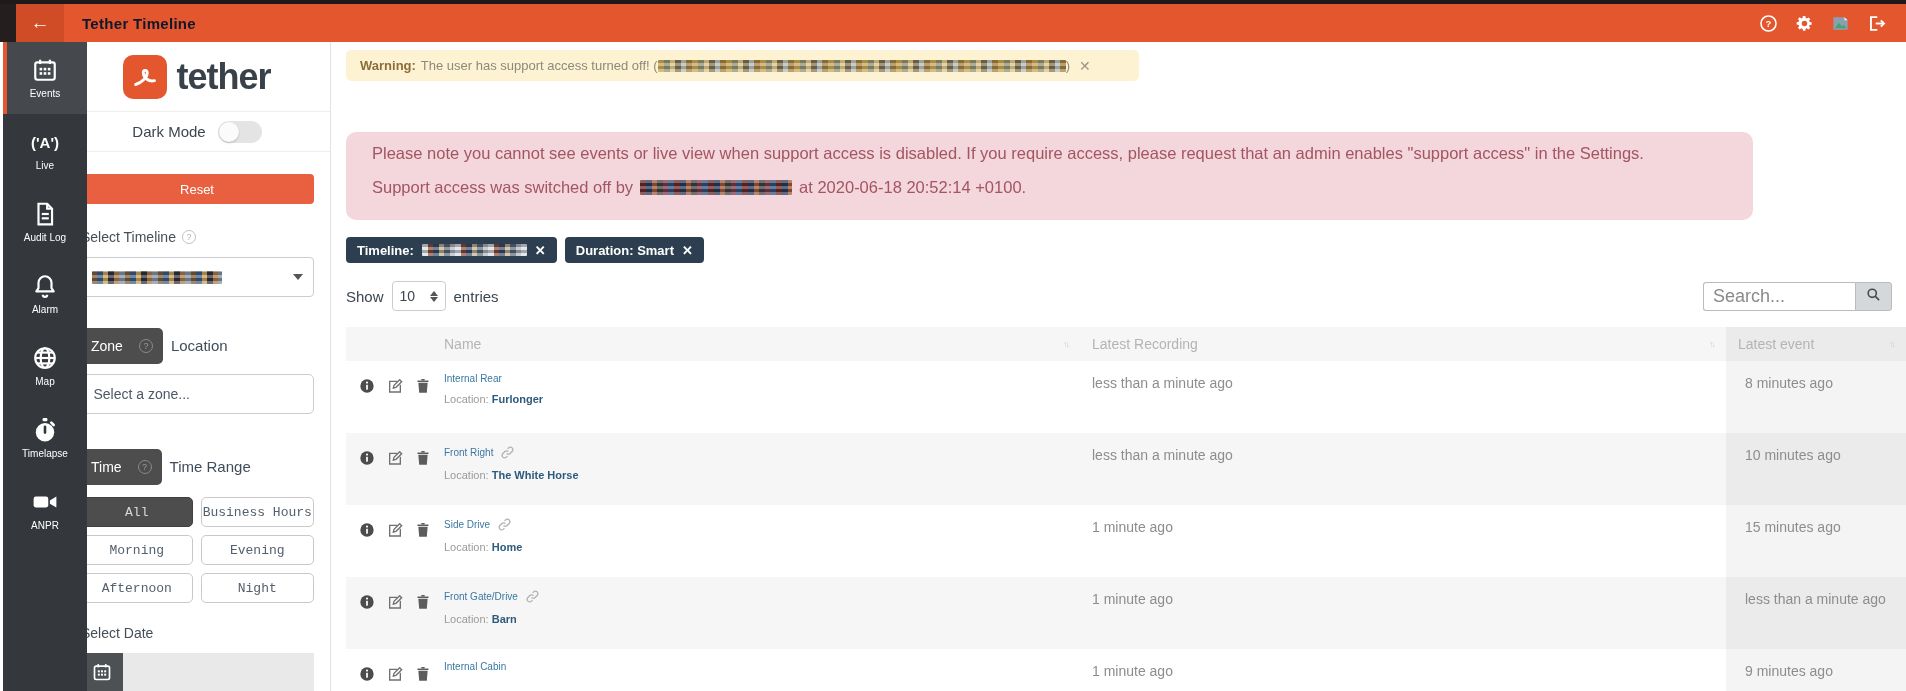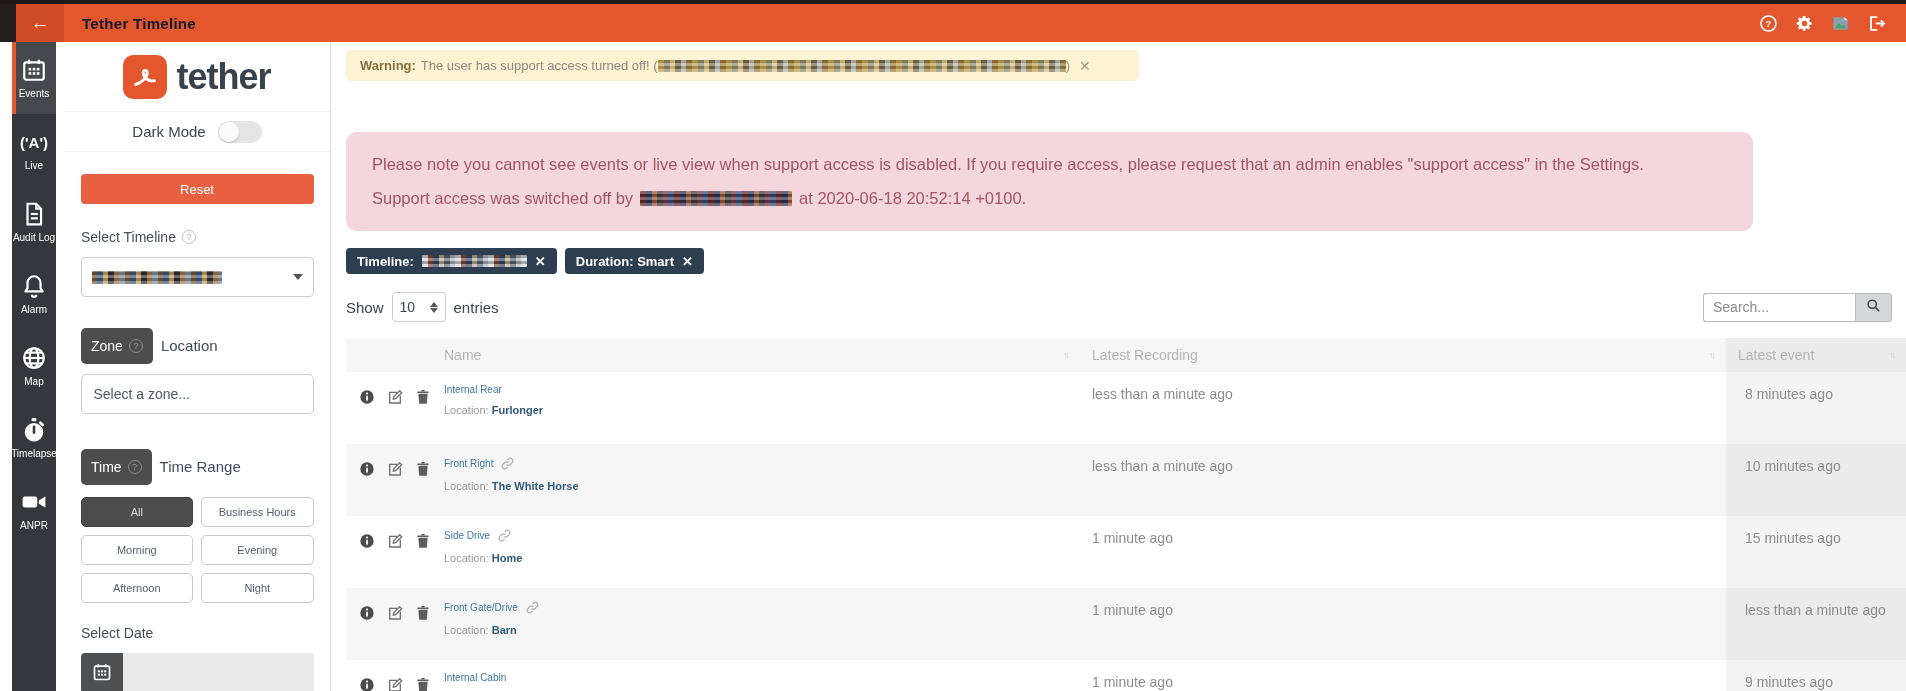--- a/index.html
+++ b/index.html
@@ -9,21 +9,21 @@
   .topstrip { position:absolute; top:0; left:0; right:0; height:4px; background:#1d1a19; }
   .topbar { position:absolute; top:4px; left:0; right:0; height:38px; background:#e4572e; display:flex; align-items:center; z-index:30; }
   .tb-corner { width:16px; height:38px; background:#241f1e; }
   .tb-back { width:48px; height:38px; background:#cf4c26; color:#fff; font-size:19px; display:flex; align-items:center; justify-content:center; cursor:pointer; }
   .tb-title { color:#0f172a; font-weight:bold; font-size:15px; margin-left:18px; letter-spacing:.3px; }
   .tb-icons { margin-left:auto; margin-right:20px; display:flex; align-items:center; gap:17px; }
   .tb-icons .tbi { width:19px; height:19px; display:inline-flex; cursor:pointer; }
   .tb-icons svg { width:100%; height:100%; }
 
   
-  .sidebar { position:absolute; top:42px; left:12px; bottom:0; width:44px; background:#34383c; z-index:20; }
+  .sidebar { position:absolute; top:42px; left:3px; bottom:0; width:84px; background:#34383c; z-index:20; }
   .sb-item { height:72px; display:flex; flex-direction:column; align-items:center; justify-content:center; cursor:pointer; border-left:4px solid transparent; padding-right:4px; }
   .sb-item.active { background:#45494d; border-left-color:#e4572e; }
   .sb-icon { width:26px; height:26px; display:inline-flex; align-items:center; justify-content:center; }
   .sb-icon svg { width:100%; height:100%; }
   .live-glyph { color:#fff; font-weight:bold; font-size:15px; white-space:nowrap; }
   .sb-label { color:#fff; font-size:10px; margin-top:5px; white-space:nowrap; }
 
   
   .leftpanel { position:absolute; top:42px; left:64px; bottom:0; width:267px; background:#fff; border-right:1px solid #e2e2e2; z-index:10; }
   .lp-logo { height:70px; display:flex; align-items:center; justify-content:center; gap:9px; border-bottom:1px solid #eee; }
@@ -33,39 +33,39 @@
   .lp-darkmode { height:40px; display:flex; align-items:center; justify-content:center; gap:12px; border-bottom:1px solid #eee; }
   .dm-label { font-size:15px; color:#3c4650; }
   .toggle { width:44px; height:22px; background:#e4e4e4; border-radius:11px; position:relative; cursor:pointer; }
   .toggle .knob { position:absolute; left:1px; top:1px; width:20px; height:20px; background:#fbfbfb; border-radius:50%; box-shadow:0 1px 2px rgba(0,0,0,.2); }
   .btn-reset { display:block; width:233px; margin:22px auto 0; height:30px; background:#e8603f; color:#fff; border:none; border-radius:4px; font-size:13px; font-family:inherit; cursor:pointer; }
   .lp-label { font-size:14px; color:#454e57; margin:25px 0 0 17px; display:flex; align-items:center; gap:6px; }
   .qmark { width:14px; height:14px; border:1px solid #c2c2c2; border-radius:50%; color:#b5b5b5; font-size:9px; display:inline-flex; align-items:center; justify-content:center; }
   .lp-select { width:233px; margin:12px auto 0; height:40px; border:1px solid #ccc; border-radius:4px; display:flex; align-items:center; padding:0 10px; cursor:pointer; position:relative; background:#fff; }
   .caret { margin-left:auto; width:0; height:0; border-left:5px solid transparent; border-right:5px solid transparent; border-top:6px solid #555; }
   .lp-tabs { margin:30px 0 0 17px; display:flex; align-items:flex-end; }
-  .tab-active { background:#4d4d4d; color:#fff; font-size:14px; padding:10px 10px; border-radius:5px; display:flex; align-items:center; gap:6px; cursor:pointer; }
+  .tab-active { background:#4d4d4d; color:#fff; font-size:14px; padding:10px 10px; border-radius:5px; display:flex; align-items:center; gap:16px; cursor:pointer; }
   .tab-active .qmark { border-color:#8a8a8a; color:#9a9a9a; }
   .tab-plain { color:#3f4d5a; font-size:15px; padding:10px 8px; cursor:pointer; }
   .lp-input { width:233px; margin:10px auto 0; height:40px; border:1px solid #ccc; border-radius:5px; display:block; padding:0 12px; font-size:14px; color:#4c5866; font-family:inherit; background:#fff; }
   .lp-input::placeholder { color:#4c5866; opacity:1; }
   .time-grid { width:233px; margin:12px auto 0; display:grid; grid-template-columns:1fr 1fr; gap:8px; }
-  .time-btn { height:30px; border:1px solid #c9c9c9; background:#fff; border-radius:5px; font-size:11px; color:#53606d; font-family:Liberation Sans, sans-serif; cursor:pointer; }
+  .time-btn { height:30px; border:1px solid #c9c9c9; background:#fff; border-radius:5px; font-size:13px; color:#53606d; font-family:Liberation Mono, monospace; cursor:pointer; }
   .time-btn.active { background:#4d4d4d; border-color:#404040; color:#d8d8d8; }
   .date-row { width:233px; margin:12px auto 0; display:flex; }
   .date-btn { width:42px; height:40px; background:#4d5154; border:none; border-radius:4px 0 0 4px; display:flex; align-items:center; justify-content:center; cursor:pointer; }
   .date-btn svg { width:20px; height:20px; }
   .date-input { flex:1; height:40px; background:#e9e9e9; border:none; }
 
   
   .main { position:absolute; top:42px; left:332px; right:0; bottom:0; background:#fff; overflow:hidden; }
   .warnbox { margin:8px 0 0 14px; width:793px; height:31px; background:#fdf3d3; border-radius:5px; display:flex; align-items:center; padding:0 14px; font-size:13px; color:#8d897c; white-space:nowrap; }
   .warnbox b { color:#8a6d3b; margin-right:5px; }
   .warn-close { margin-left:9px; color:#9b9788; font-size:14px; cursor:pointer; }
-  .notice { margin:51px 0 0 14px; width:1407px; background:#f4d7dc; border-radius:10px; padding:23px 26px 23px; color:#a35562; font-size:16.5px; }
+  .notice { margin:51px 0 0 14px; width:1407px; background:#f4d7dc; border-radius:10px; padding:12px 26px 23px; color:#a35562; font-size:16.5px; }
   .notice .l2 { margin-top:15px; display:flex; align-items:center; gap:7px; white-space:nowrap; }
 
   .redacted { display:inline-block; height:12px; border-radius:1px; vertical-align:middle;
     background-image:
       repeating-linear-gradient(0deg, rgba(255,255,255,.28) 0 3px, rgba(0,0,0,.18) 3px 6px),
       repeating-linear-gradient(90deg, #7a5a3a 0 5px, #3c5a80 5px 11px, #c8a05a 11px 16px, #30303c 16px 22px, #a87848 22px 27px, #8090a0 27px 33px); }
   .red-warn { width:408px; height:12px;
     background-image:
       repeating-linear-gradient(0deg, rgba(255,255,255,.3) 0 3px, rgba(0,0,0,.12) 3px 6px),
       repeating-linear-gradient(90deg, #c0a050 0 6px, #8a8a6a 6px 12px, #d8c080 12px 17px, #7a6a4a 17px 23px, #b0b8b0 23px 28px, #9a7a3a 28px 34px); }
@@ -84,21 +84,21 @@
   .chip-x { cursor:pointer; font-size:13px; }
 
   .ctrl-row { margin:18px 14px 0; display:flex; align-items:center; }
   .show-group { display:flex; align-items:center; gap:8px; font-size:15px; color:#3c4650; }
   .entries-select { width:54px; height:30px; border:1px solid #ccc; border-radius:4px; display:flex; align-items:center; padding:0 7px; font-size:14px; color:#3c4650; cursor:pointer; }
   .stepper { margin-left:auto; display:flex; flex-direction:column; gap:1px; }
   .stepper i { width:0; height:0; border-left:4px solid transparent; border-right:4px solid transparent; }
   .stepper .up { border-bottom:5px solid #555; }
   .stepper .dn { border-top:5px solid #555; }
   .search-group { margin-left:auto; display:flex; }
-  .search-input { width:152px; height:29px; border:1px solid #bbb; border-right:none; border-radius:3px 0 0 3px; padding:0 9px; font-size:14px; color:#555; font-family:inherit; }
+  .search-input { width:152px; height:29px; border:1px solid #bbb; border-right:none; border-radius:3px 0 0 3px; padding:0 9px; font-size:18px; color:#555; font-family:inherit; }
   .search-input::placeholder { color:#8a8a8a; opacity:1; }
   .search-btn { width:37px; height:29px; background:#d5d8da; border:1px solid #bbb; border-radius:0 3px 3px 0; display:flex; align-items:center; justify-content:center; cursor:pointer; }
   .search-btn svg { width:15px; height:15px; }
 
   
   .tbl { margin:16px 0 0 14px; }
   .thead { display:flex; height:34px; background:#f6f6f6; align-items:center; font-size:14px; color:#b4b4b4; }
   .th { display:flex; align-items:center; justify-content:space-between; padding:0 12px; height:100%;gap:20px; }
   .sort { font-size:9px; color:#cfcfcf; letter-spacing:-2px; }
   .c1 { width:86px; flex:none; }

